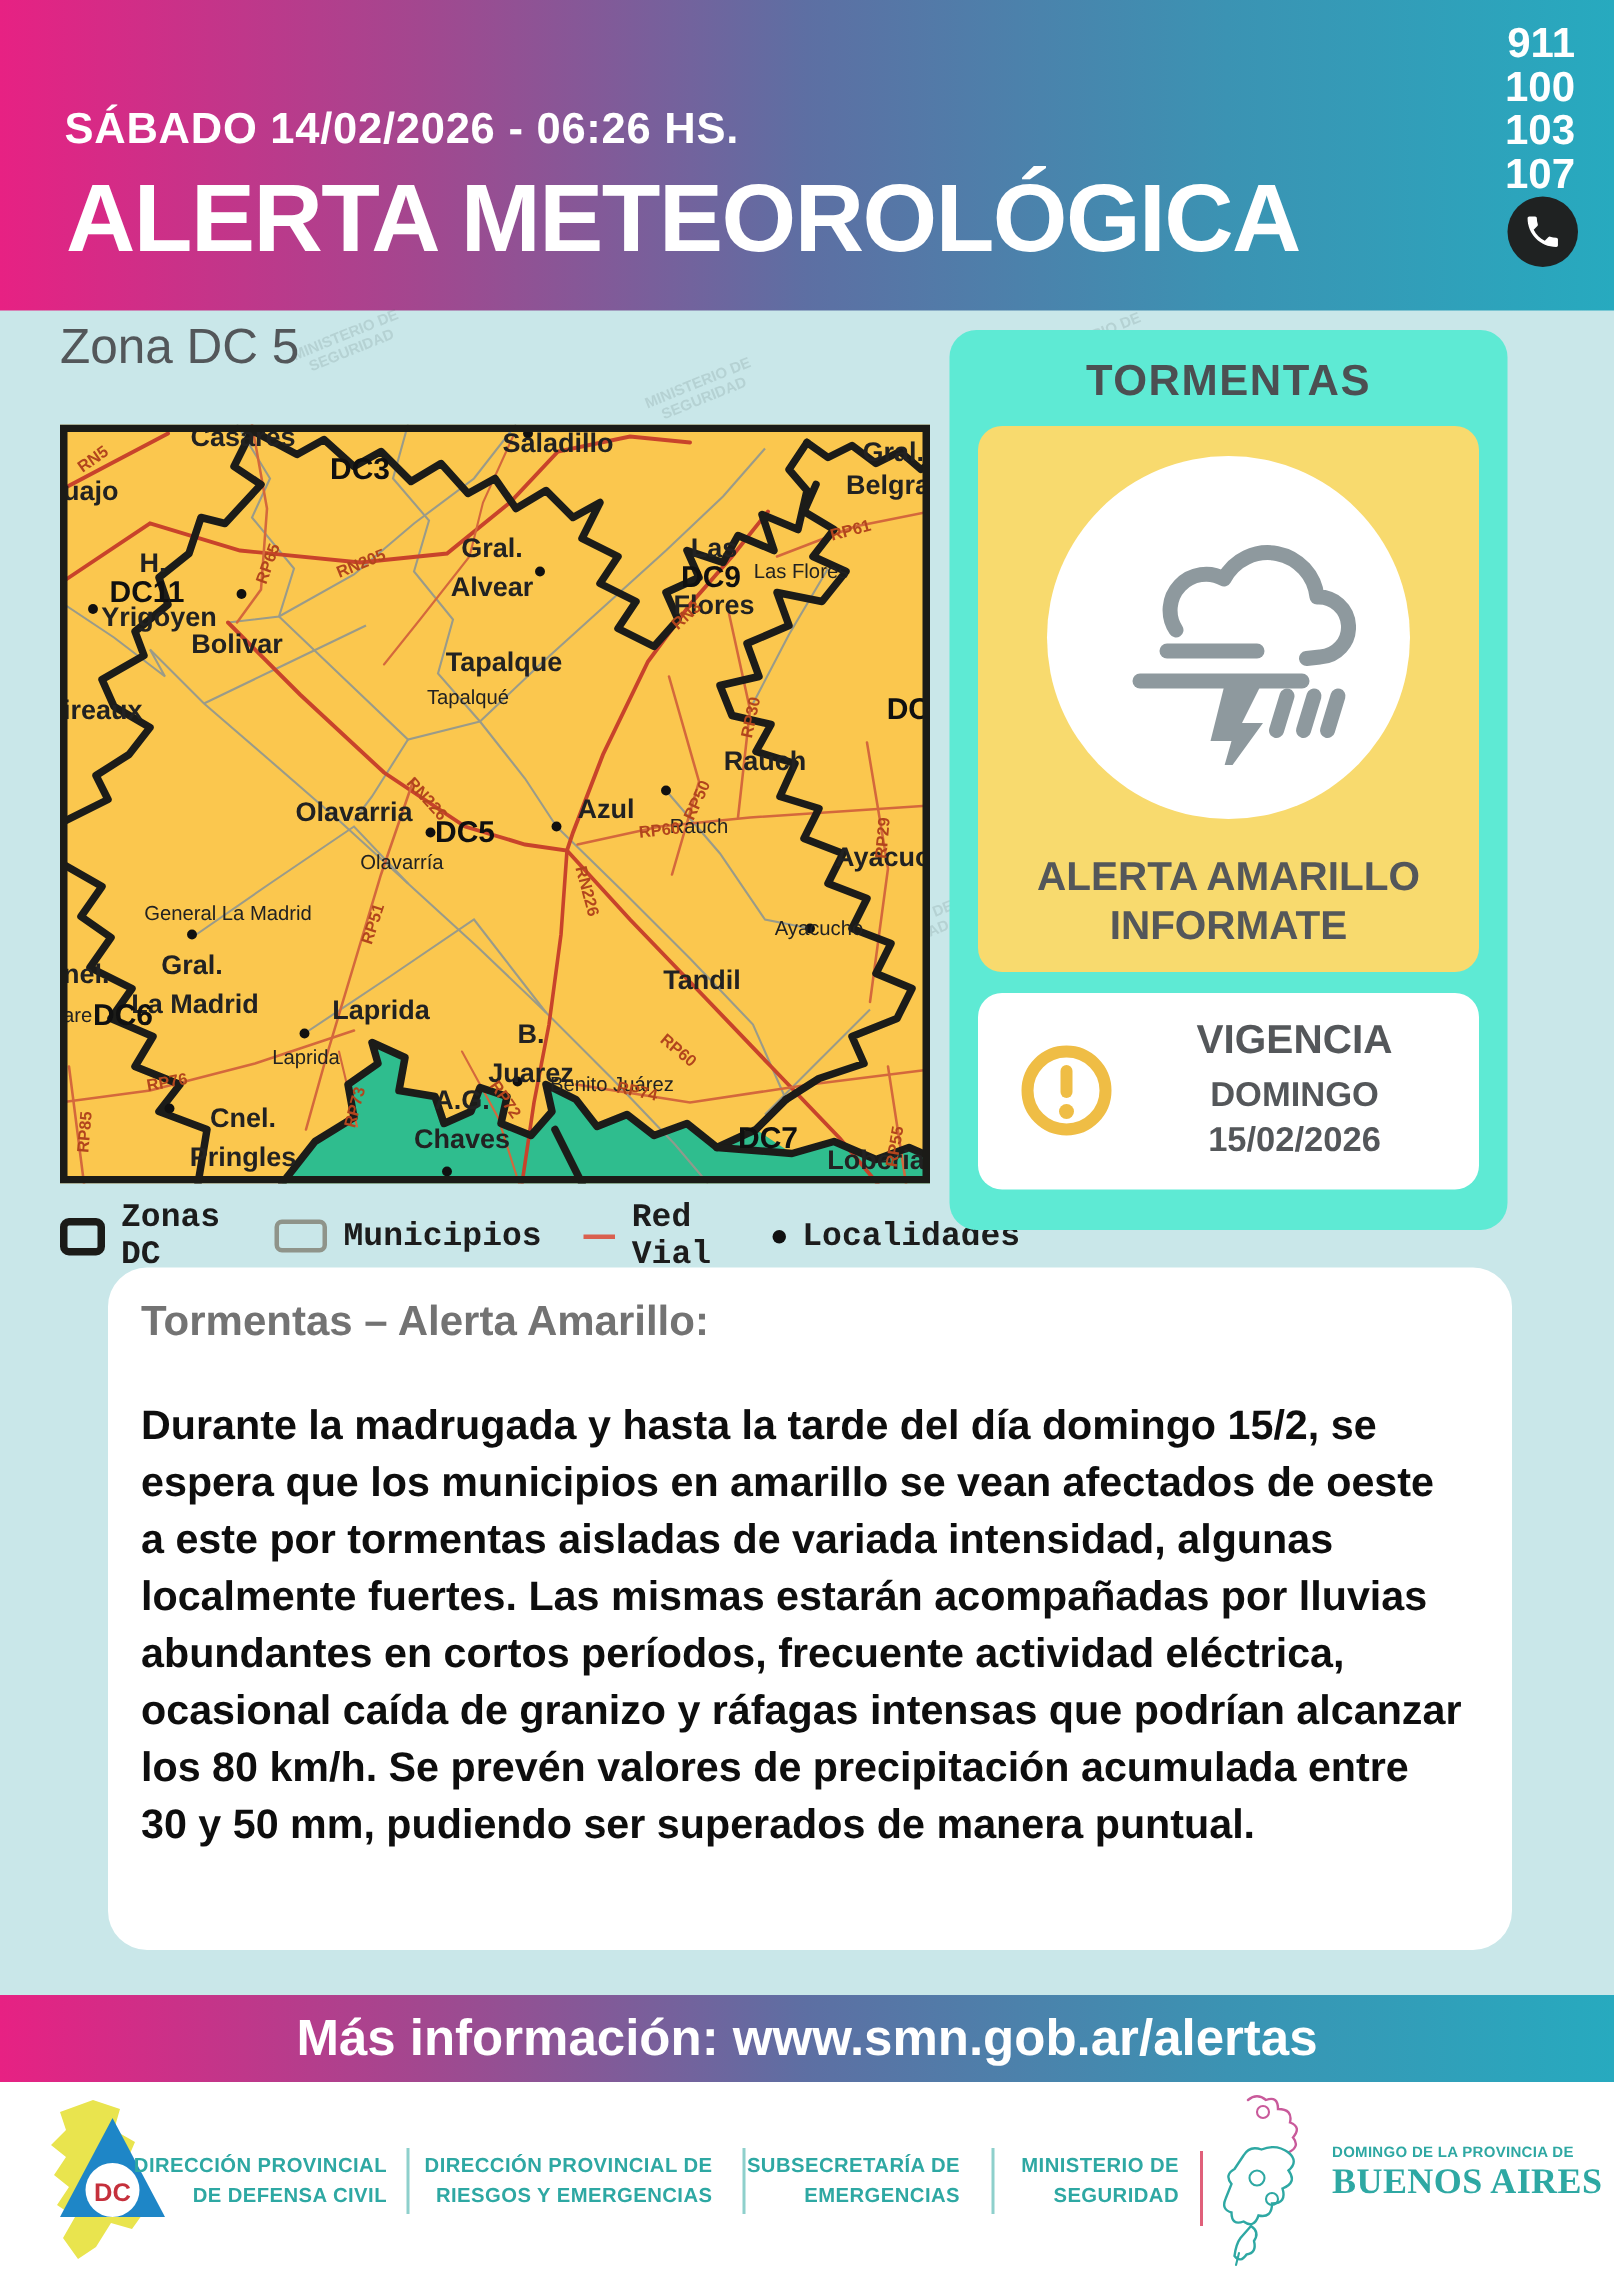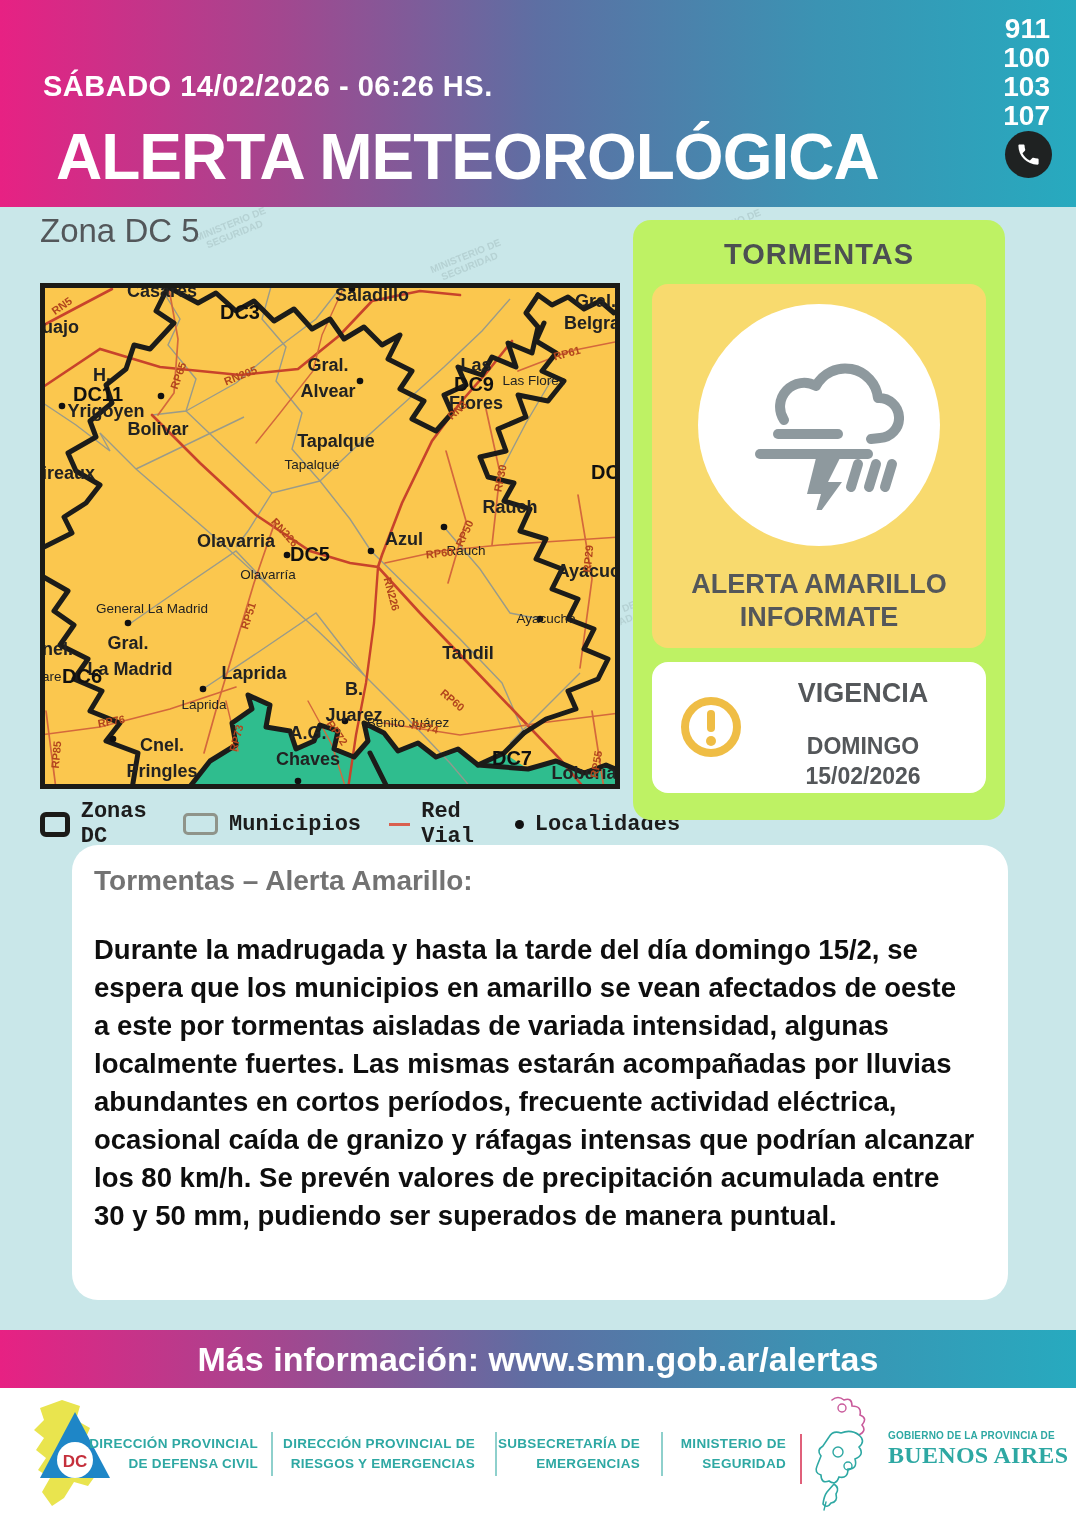--- a/index.html
+++ b/index.html
@@ -22,33 +22,33 @@
   .ml-dc{font-family:"Liberation Sans",sans-serif;font-size:20px;font-weight:700;fill:#101010;}
   .ml-road{font-family:"Liberation Sans",sans-serif;font-size:11px;font-weight:700;fill:#b2451d;}
   .legend{position:absolute;left:40px;top:799px;width:580px;display:flex;align-items:center;
     gap:28px;color:#1c1c1c;font-size:22px;font-weight:600;font-family:Liberation Mono, monospace;}
   .leg-item{display:flex;align-items:center;gap:11px;}
   .sw-zone{width:28px;height:15px;border:5px solid #1b1b18;border-radius:6px;background:transparent;}
   .sw-muni{width:29px;height:16px;border:3.5px solid #8f948a;border-radius:5px;background:transparent;}
   .sw-road{width:34px;height:0;border-top:3px solid #d9604f;}
   .sw-dot{width:9px;height:9px;background:#111;border-radius:50%;}
   
-  .alert-card{position:absolute;left:633px;top:220px;width:372px;height:600px;background:#bef264;border-radius:18px;}
+  .alert-card{position:absolute;left:633px;top:220px;width:372px;height:600px;background:#5eead4;border-radius:18px;}
   .tormentas{position:absolute;top:18px;left:0;width:100%;text-align:center;font-size:29px;
     font-weight:700;color:#4c4f52;letter-spacing:1px;}
   .inner-card{position:absolute;left:19px;top:64px;width:334px;height:364px;background:#f8da6e;border-radius:16px;}
   .icon-circle{position:absolute;left:50%;top:20px;transform:translateX(-50%);width:242px;height:242px;
     background:#fff;border-radius:50%;display:flex;align-items:center;justify-content:center;}
   .level-text{position:absolute;left:0;right:0;top:284px;text-align:center;font-size:27px;
     font-weight:700;color:#54575a;line-height:33px;}
   .vigencia-card{position:absolute;left:19px;top:442px;width:334px;height:131px;background:#fff;border-radius:16px;}
   .warn-icon{position:absolute;left:26px;top:32px;width:66px;height:66px;}
   .vig-text{position:absolute;left:96px;right:8px;top:16px;text-align:center;color:#54575a;}
   .vig-title{font-size:27px;font-weight:700;}
-  .vig-day{font-size:23px;font-weight:700;margin-top:24px;}
+  .vig-day{font-size:23px;font-weight:700;margin-top:7px;}
   .vig-date{font-size:23px;font-weight:700;margin-top:3px;}
   
   .desc-card{position:absolute;left:72px;top:845px;width:936px;height:455px;background:#fff;border-radius:26px;}
   .desc-heading{position:absolute;left:22px;top:20px;font-size:28px;font-weight:700;color:#737373;}
   .desc-body{position:absolute;left:22px;top:86px;width:882px;font-size:27.5px;font-weight:700;
     color:#0e0e0e;line-height:38px;}
   
   .info-bar{position:absolute;left:0;top:1330px;width:1076px;height:58px;color:#fff;
     background:linear-gradient(90deg,#e72183 0%,#a3478f 26%,#5d6fa3 50%,#3b93b3 76%,#27aabf 100%);
     display:flex;align-items:center;justify-content:center;font-size:34px;font-weight:700;}
@@ -66,21 +66,21 @@
   .wm{position:absolute;transform:rotate(-22deg);color:rgba(80,100,100,.16);font-size:10px;
     font-weight:700;line-height:11px;text-align:center;pointer-events:none;}
 </style>
 </head>
 <body>
 
 <div class="page">
 
   <header class="topbar">
     <div class="date-line">SÁBADO 14/02/2026 - 06:26 HS.</div>
-    <h1 class="main-title" style="margin:16px">ALERTA METEOROLÓGICA</h1>
+    <h1 class="main-title" style="margin:4px">ALERTA METEOROLÓGICA</h1>
     <div class="emergency" id="emergency-numbers">
         <div>911</div>
         <div>100</div>
         <div>103</div>
         <div>107</div>
       </div>
     <div class="phone-circle">
       <svg width="27" height="27" viewBox="0 0 24 24">
         <path fill="#ffffff" d="M6.62 10.79c1.44 2.83 3.76 5.14 6.59 6.59l2.2-2.2c.27-.27.67-.36 1.02-.24 1.12.37 2.33.57 3.57.57.55 0 1 .45 1 1V20c0 .55-.45 1-1 1-9.39 0-17-7.61-17-17 0-.55.45-1 1-1h3.5c.55 0 1 .45 1 1 0 1.25.2 2.45.57 3.57.11.35.03.74-.25 1.02l-2.2 2.2z"></path>
       </svg>
@@ -375,18 +375,18 @@
         <path stroke="#c95a9b" stroke-width="1.6" d="M20,6 q6,-5 12,0 q8,-3 8,6 q10,0 8,9 q8,3 2,10 q5,6 -3,10"></path>
         <circle cx="30" cy="14" r="4" stroke="#c95a9b" stroke-width="1.4"></circle>
         <path stroke="#2ea8a3" stroke-width="1.6" d="M47,41 q7,6 0,12 q6,8 -4,12 q3,10 -7,10 q0,10 -9,8 q-3,9 -10,4 q-8,3 -8,-6 q-7,-2 -4,-9 l4,-10 q-5,-6 2,-10 l6,-9 q4,-7 12,-4 q10,-4 18,2"></path>
         <circle cx="26" cy="58" r="5" stroke="#2ea8a3" stroke-width="1.4"></circle>
         <circle cx="36" cy="72" r="4" stroke="#2ea8a3" stroke-width="1.4"></circle>
         <path stroke="#2ea8a3" stroke-width="1.6" d="M22,90 q6,4 2,10 q2,8 -5,9 q-4,6 -8,1 q1,-8 4,-12 z"></path>
         <path stroke="#2ea8a3" stroke-width="1.4" d="M14,108 l-2,8"></path>
       </g>
     </svg>
     <div class="gov-text">
-      <div class="gov-line1">GOBIERNO DE LA PROVINCIA DE</div>
+      <div class="gov-line1">DOMINGO DE LA PROVINCIA DE</div>
       <div class="gov-line2">BUENOS AIRES</div>
     </div>
   </footer>
 
 </div>
 
 </body></html>

